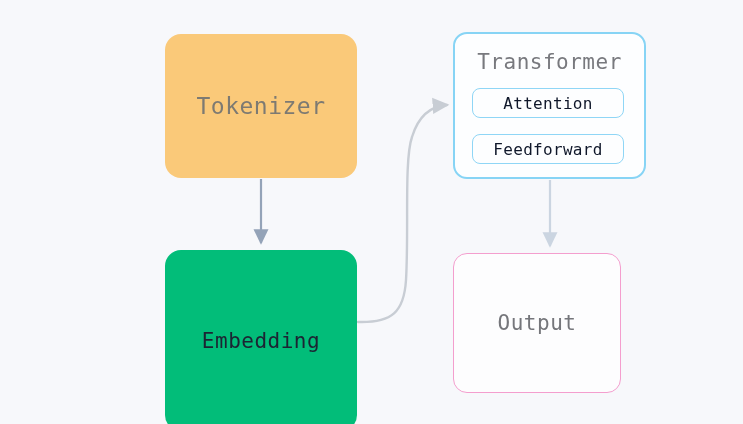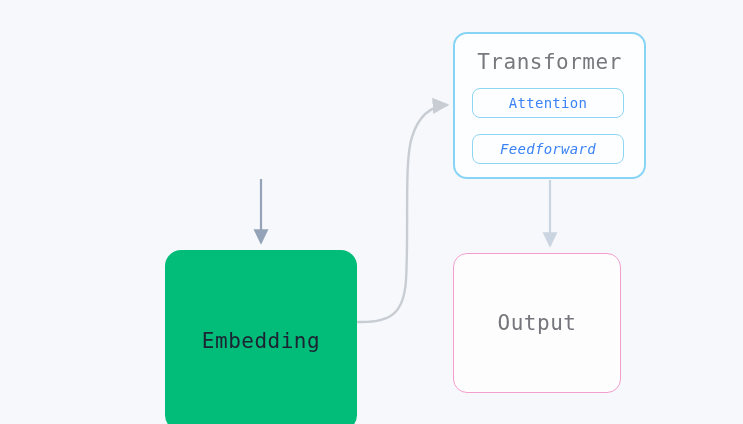--- a/index.html
+++ b/index.html
@@ -91,25 +91,25 @@
     width: 152px;
     height: 30px;
     background: #fdfeff;
     border: 1.6px solid #8fd6f6;
     border-radius: 8px;
     display: flex;
     align-items: center;
     justify-content: center;
   }
   #sub-attention { top: 54px; }
-  #sub-feedforward { top: 100px; font-style: italic; }
+  #sub-feedforward { top: 100px; }
   .sub-node .sub-label {
-    font-size: 14px;
+    font-size: 16px;
     letter-spacing: 0.3px;
-    color: #3b82f6;
+    color: #0f172a;
   }
   
   #node-output {
     left: 453px;
     top: 253px;
     width: 168px;
     height: 140px;
     background: #fdfdfe;
     border: 1.6px solid #f49ece;
     border-radius: 14px;
@@ -142,20 +142,23 @@
       </marker>
     </defs>
 
     <line x1="261" y1="179" x2="261" y2="243" stroke="#94a3b8" stroke-width="2.2" marker-end="url(#arrow-slate)"></line>
 
     <path d="M 358 322 C 392 323 404 312 406 280 C 409 230 404 160 412 137 C 419 114 432 106 447 105" fill="none" stroke="#c8cdd4" stroke-width="2.4" stroke-linecap="round" marker-end="url(#arrow-curve)"></path>
 
     <line x1="550" y1="180" x2="550" y2="246" stroke="#cbd5e1" stroke-width="2.2" marker-end="url(#arrow-light)"></line>
   </svg>
 
+  <div class="node" id="node-tokenizer">
+    <span class="node-label">Tokenizer</span>
+  </div>
 
   <div class="node" id="node-embedding">
     <span class="node-label">Embedding</span>
   </div>
 
   <div class="node" id="node-transformer">
     <span class="group-title">Transformer</span>
     <div class="sub-node" id="sub-attention">
       <span class="sub-label">Attention</span>
     </div>

